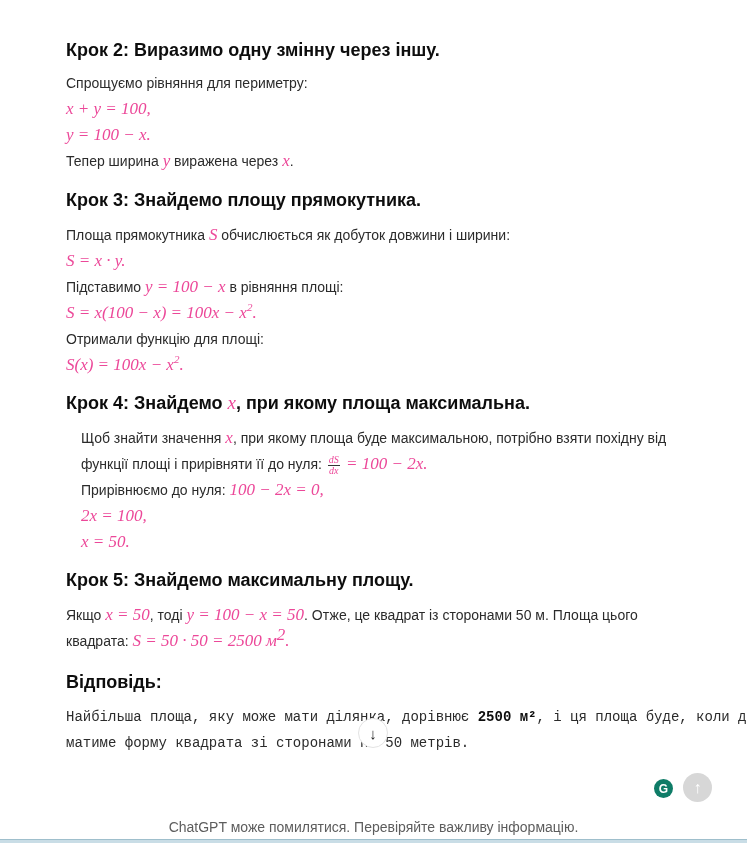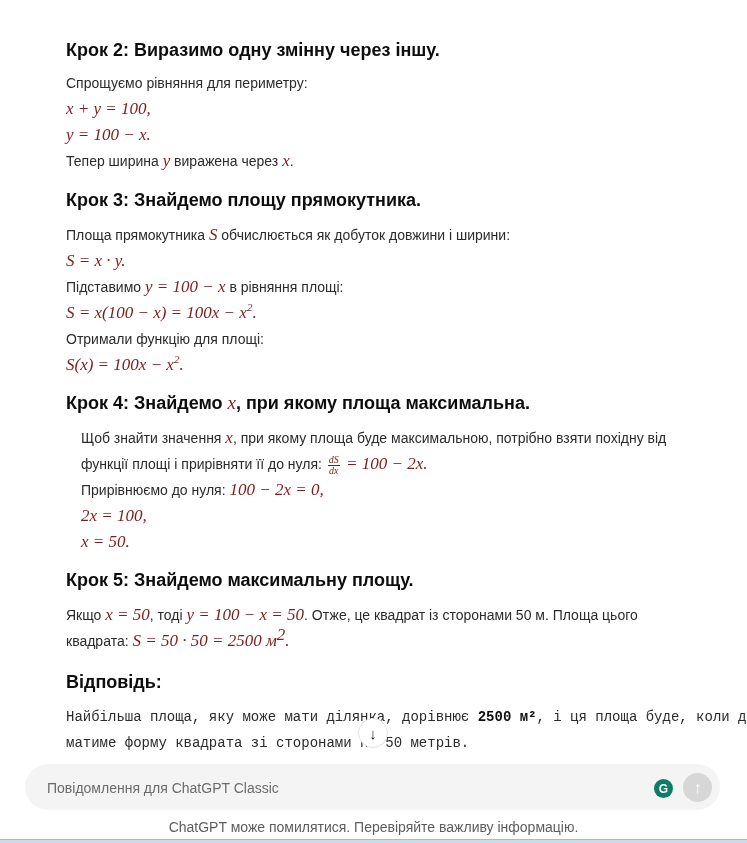--- a/index.html
+++ b/index.html
@@ -10,21 +10,21 @@
     font-family: "Liberation Sans", sans-serif;
     color: #0d0d0d;
   }
   .page { position: relative; width: 747px; height: 843px; }
   .content {
     position: absolute; left: 66px; top: 0; width: 640px;
     font-size: 14px; line-height: 26px; color: #2b2b2b;
   }
   .math {
     font-family: "Liberation Serif", "DejaVu Serif", serif;
-    font-style: italic; font-size: 17px; color: #7f1d1d;
+    font-style: italic; font-size: 17px; color: #ec4899;
   }
   .line { height: 26px; white-space: nowrap; }
   .mline { height: 26px; white-space: nowrap; }
   h3 {
     margin: 0; font-size: 18px; font-weight: bold; color: #0d0d0d;
     line-height: 24px; white-space: nowrap;
   }
   .h-cut { position: absolute; top: 38px; clip-path: inset(4px 0 0 0); }
   .frac { display: inline-block; vertical-align: middle; text-align: center; font-size: 10px; line-height: 10px; margin: 0 2px; }
   .frac span { display: block; }
@@ -138,23 +138,20 @@
         <span>Найбільша площа, яку може мати ділянка, дорівнює </span><b>2500 м²</b><span>, і ця площа буде, коли ділянка</span>
       </div>
       <div class="line">матиме форму квадрата зі сторонами по 50 метрів.</div>
     </div>
   </div>
 
   <div class="scroll-down">
     <span>↓</span>
   </div>
 
-  <div class="composer">
-    <input type="text" placeholder="Повідомлення для ChatGPT Classic" style="">
-  </div>
   <div class="grammarly">
     <span>G</span>
   </div>
   <div class="send">
     <span>↑</span>
   </div>
 
   <div class="disclaimer">ChatGPT може помилятися. Перевіряйте важливу інформацію.</div>
   <div class="bottom-bar"></div>
 </div>

